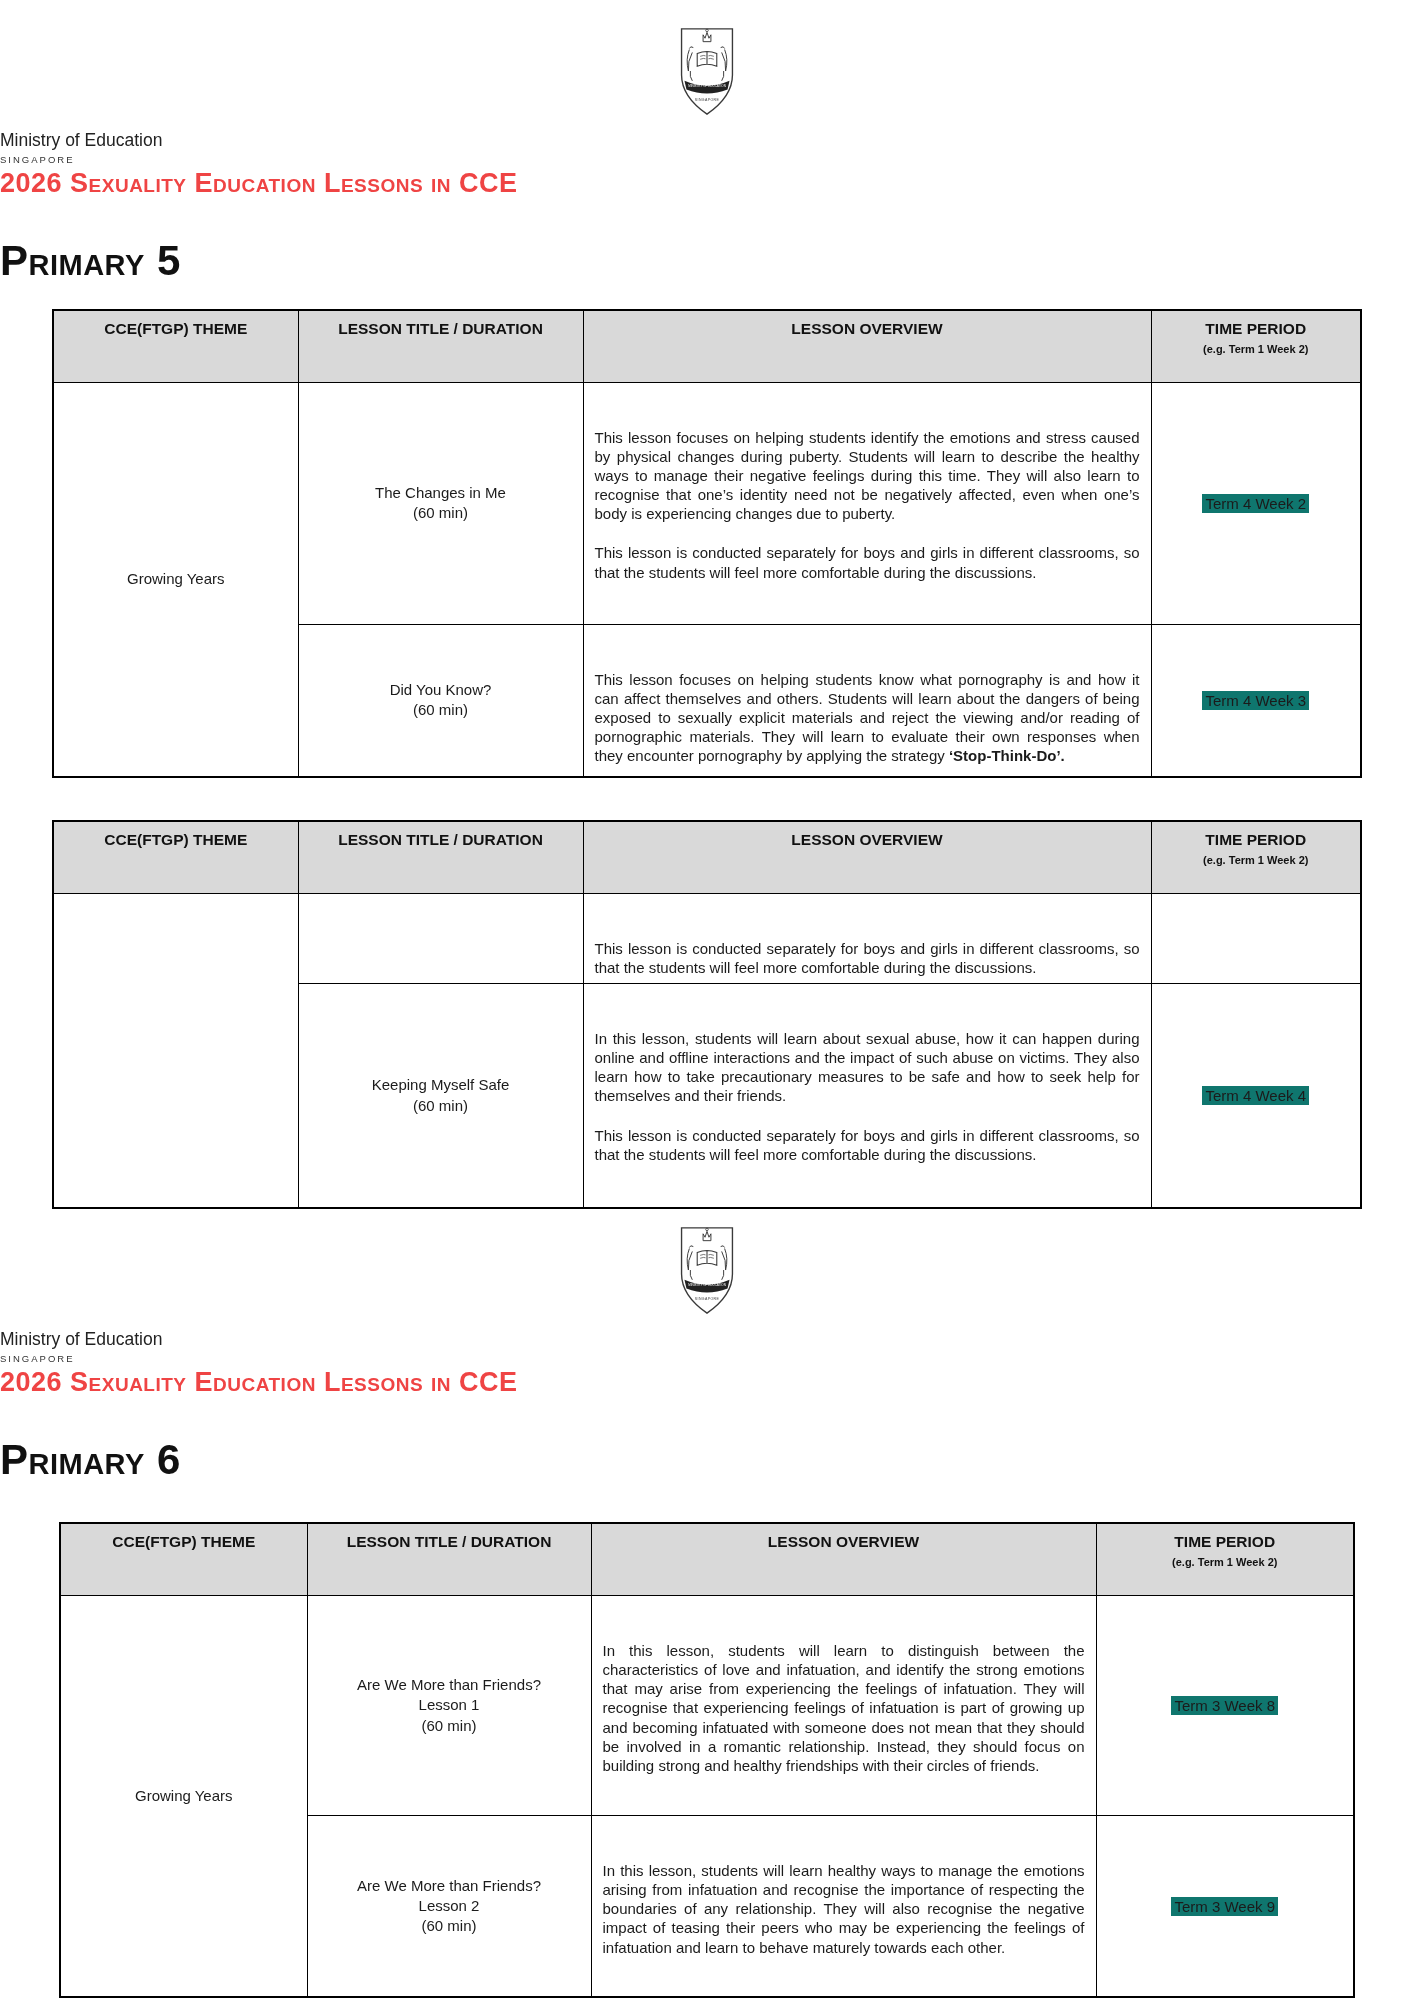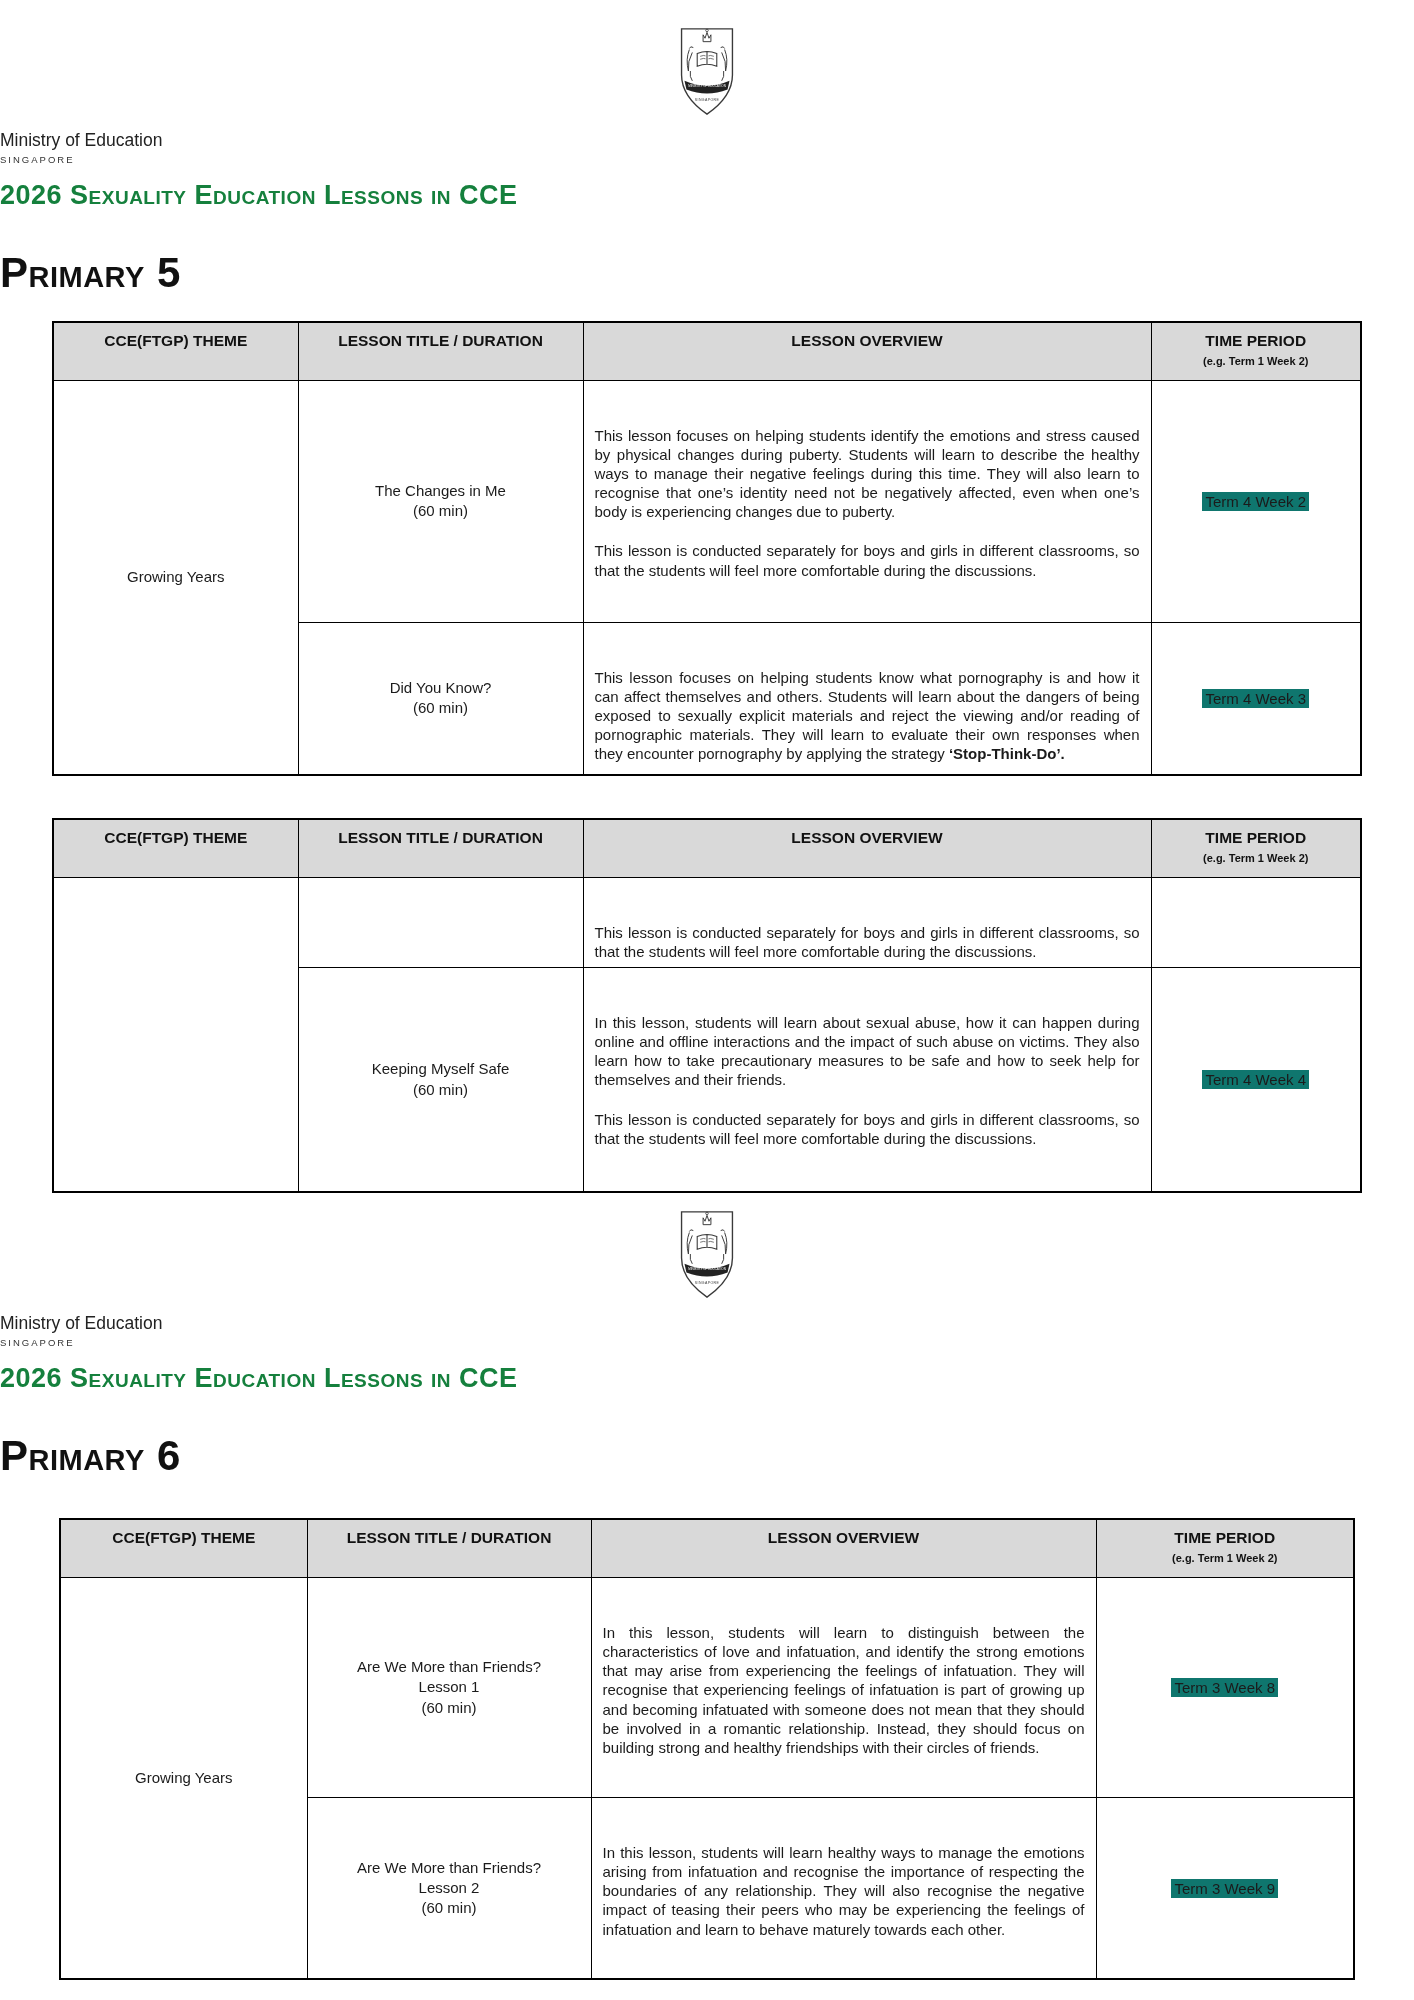--- a/index.html
+++ b/index.html
@@ -10,42 +10,42 @@
     color:#1b1b1b;
     overflow:hidden;
   }
   .doc { padding-top:26px; }
   .sec-header { text-align:left; }
   .sec-header.second { margin-top:16px; }
   .crest { display:block; margin:0 auto; }
   .ministry { font-size:17.5px; color:#222; margin-top:12px; }
   .country  { font-size:9.5px; letter-spacing:2px; color:#333; margin-top:3px; }
   .doc-title {
-    margin-top:15px; font-size:27px; font-weight:bold;
-    font-variant:small-caps; letter-spacing:0.5px; color:#15803d;
+    margin-top:3px; font-size:27px; font-weight:bold;
+    font-variant:small-caps; letter-spacing:0.5px; color:#ef4444;
   }
   .page-title {
     margin-top:38px; text-align:left;
     font-size:42px; font-weight:bold; font-variant:small-caps;
     letter-spacing:0.5px; color:#111;
   }
   table.lessons {
     border-collapse:collapse; table-layout:fixed;
     margin:0 auto; border:2px solid #000;
     background:#fff;
   }
   table.t12 { width:1308px; margin-top:24px; }
   table.t2  { margin-top:42px; }
   table.t3  { width:1294px; margin-top:38px; }
   .lessons th, .lessons td { border:1px solid #000; }
   .lessons th {
     background:#d9d9d9; font-size:15.5px; font-weight:bold;
     vertical-align:top; padding-top:9px; text-align:center; color:#111;
   }
-  tr.hdr { height:58px; }
+  tr.hdr { height:72px; }
   .th-line2 { margin-top:5px; font-size:11px; font-weight:bold; }
   .cell-theme, .cell-title {
     text-align:center; vertical-align:middle;
     font-size:15px; white-space:pre-line; line-height:1.35;
   }
   .cell-ov {
     vertical-align:top; text-align:justify;
     font-size:15px; padding:7px 11px 6px 11px;
   }
   .cell-ov p { line-height:1.28;margin-top:38px; }

